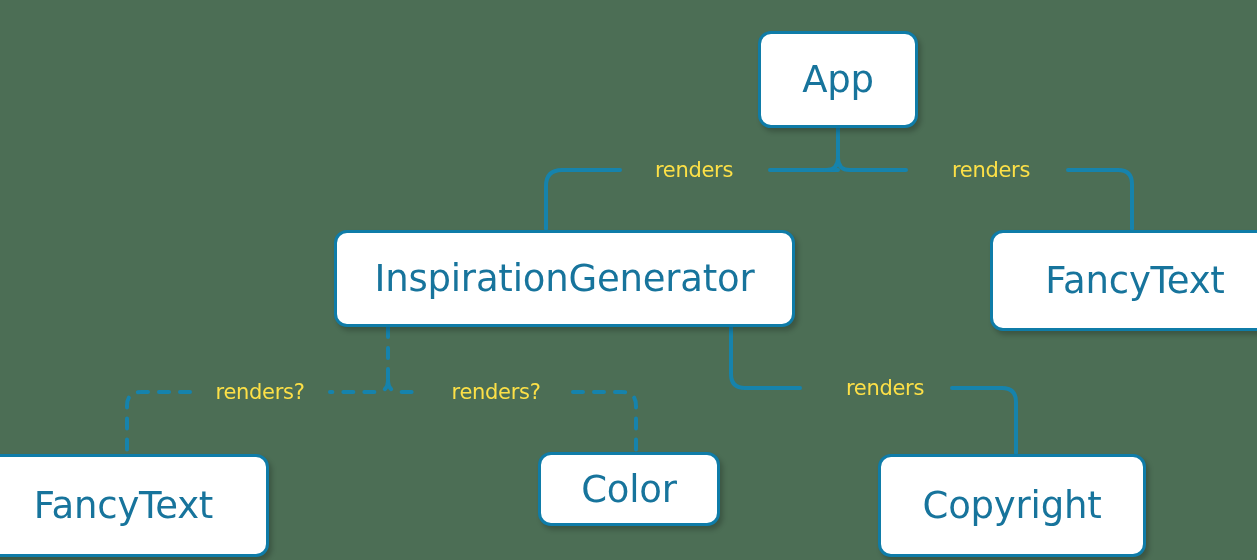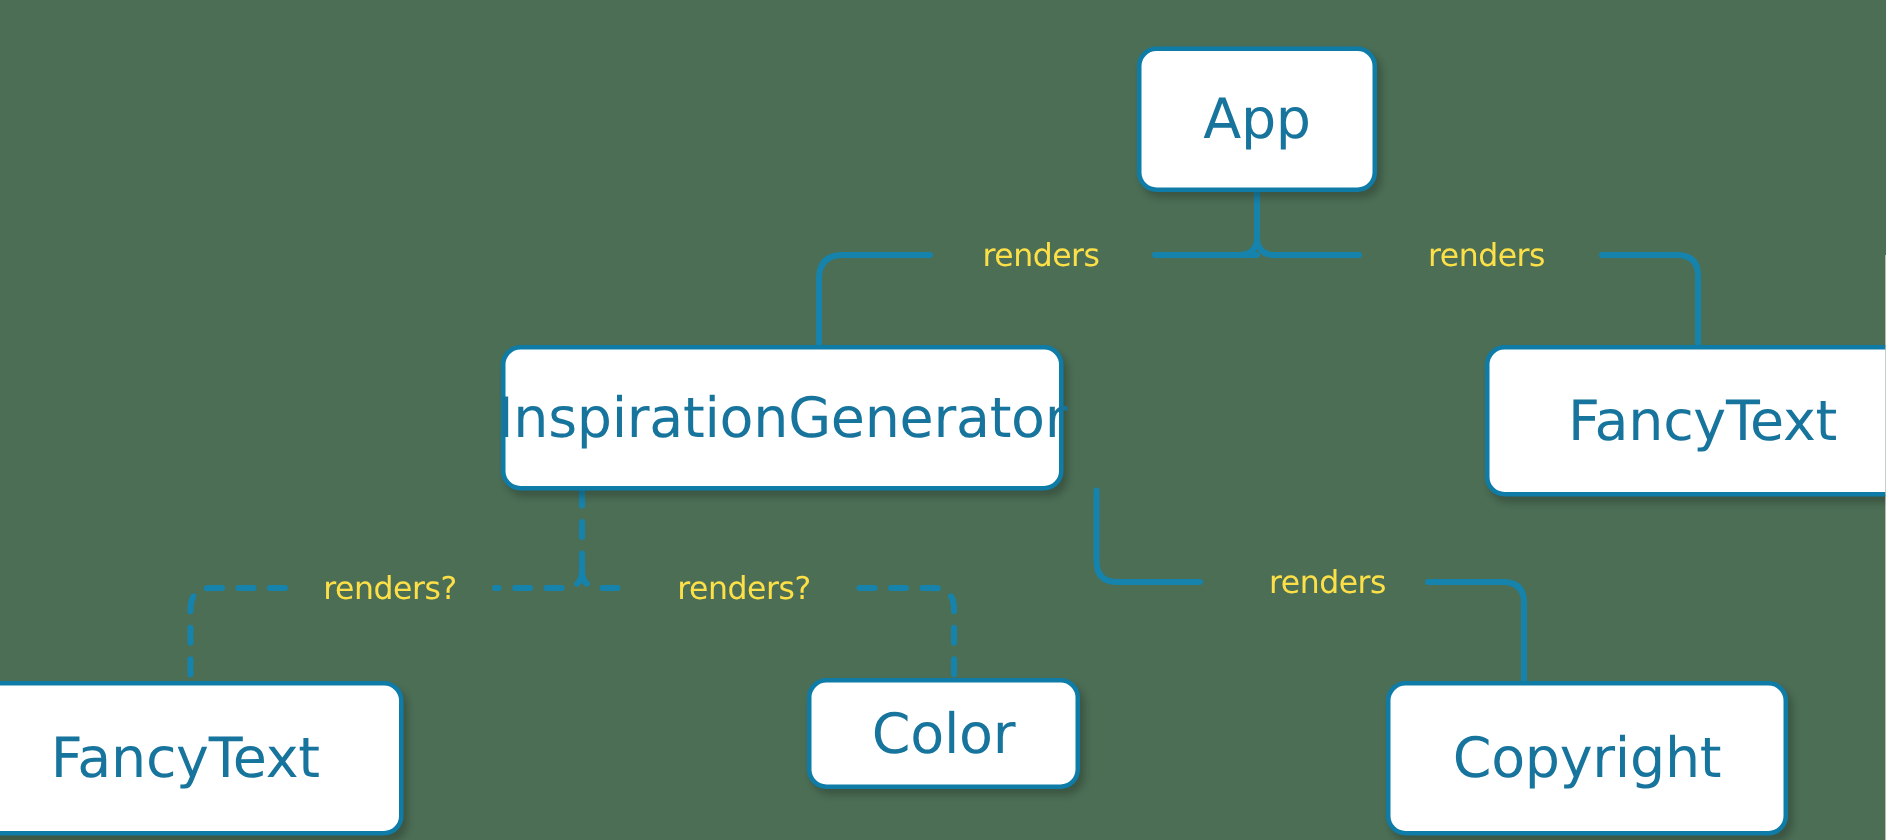--- a/index.html
+++ b/index.html
@@ -43,25 +43,25 @@
     position: absolute;
     color: #fde047;
     font-weight: 400;
     font-size: 21px;
     letter-spacing: -0.3px;
     white-space: nowrap;
     z-index: 6;
     transform: translate(-50%, -50%);
   }
   .node-app        { left: 758px; top: 3px;   width: 160px; height: 97px;  font-size: 37px; margin-top: 28px; }
-  .node-inspgen    { left: 334px; top: 230px; width: 375px; height: 97px;  font-size: 37px; }
+  .node-inspgen    { left: 334px; top: 230px; width: 461px; height: 97px;  font-size: 37px; }
   .node-fancy-r    { left: 990px; top: 230px; width: 290px; height: 101px; font-size: 37px; }
   .node-fancy-bl   { left: -22px; top: 454px; width: 291px; height: 103px; font-size: 37px; }
   .node-color      { left: 538px; top: 452px; width: 182px; height: 74px; font-size: 37px; }
-  .node-copyright  { left: 924px; top: 454px; width: 268px; height: 103px; font-size: 37px; }
+  .node-copyright  { left: 878px; top: 454px; width: 268px; height: 103px; font-size: 37px; }
 </style>
 </head>
 <body>
 
 <div id="canvas">
 
   <svg id="svg-layer" viewBox="0 0 1257 560" xmlns="http://www.w3.org/2000/svg">
     <g fill="none" stroke="#1683ac" stroke-width="4" stroke-linecap="round">
 
       <path d="M 838,100 L 838,158"></path>

